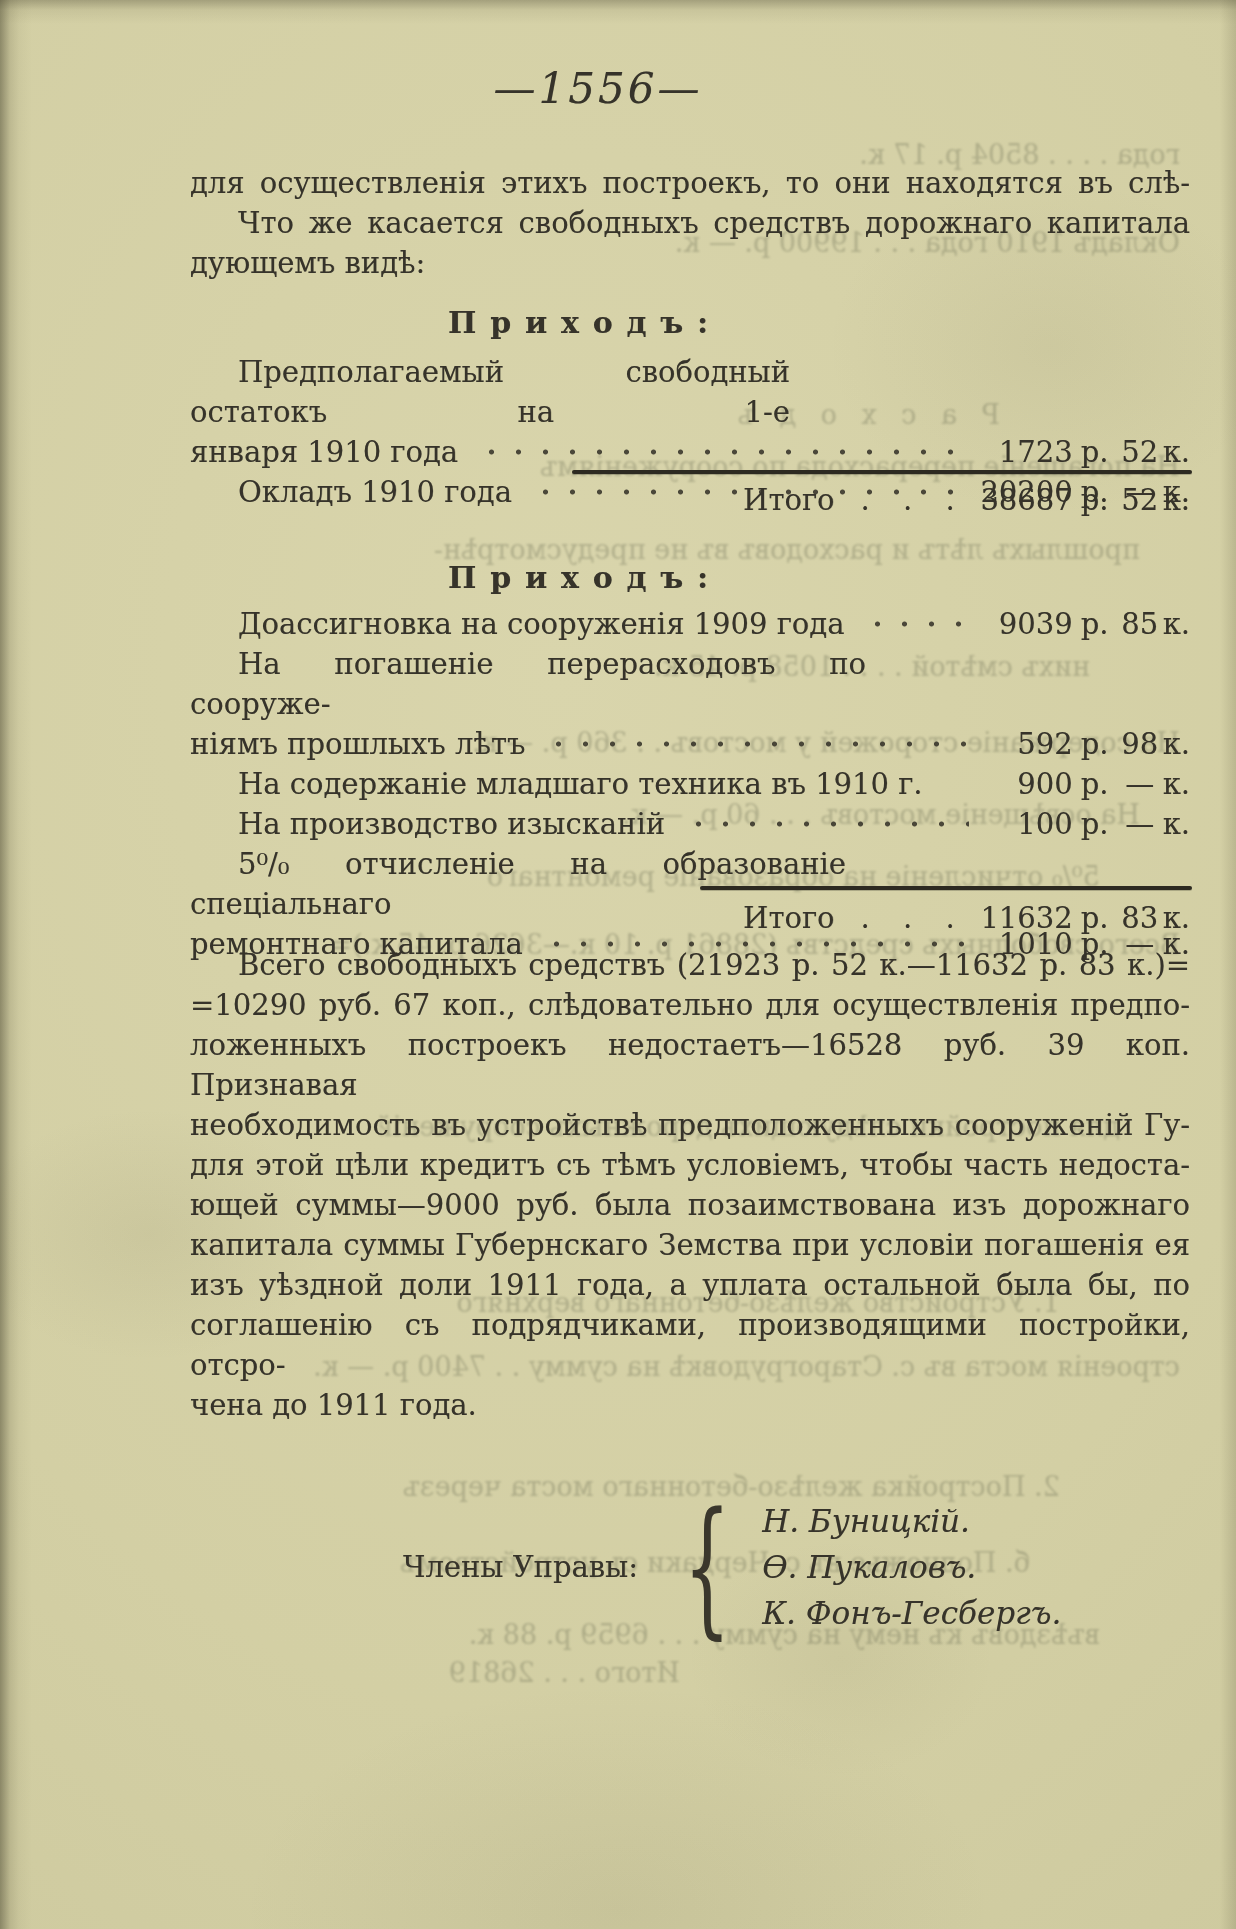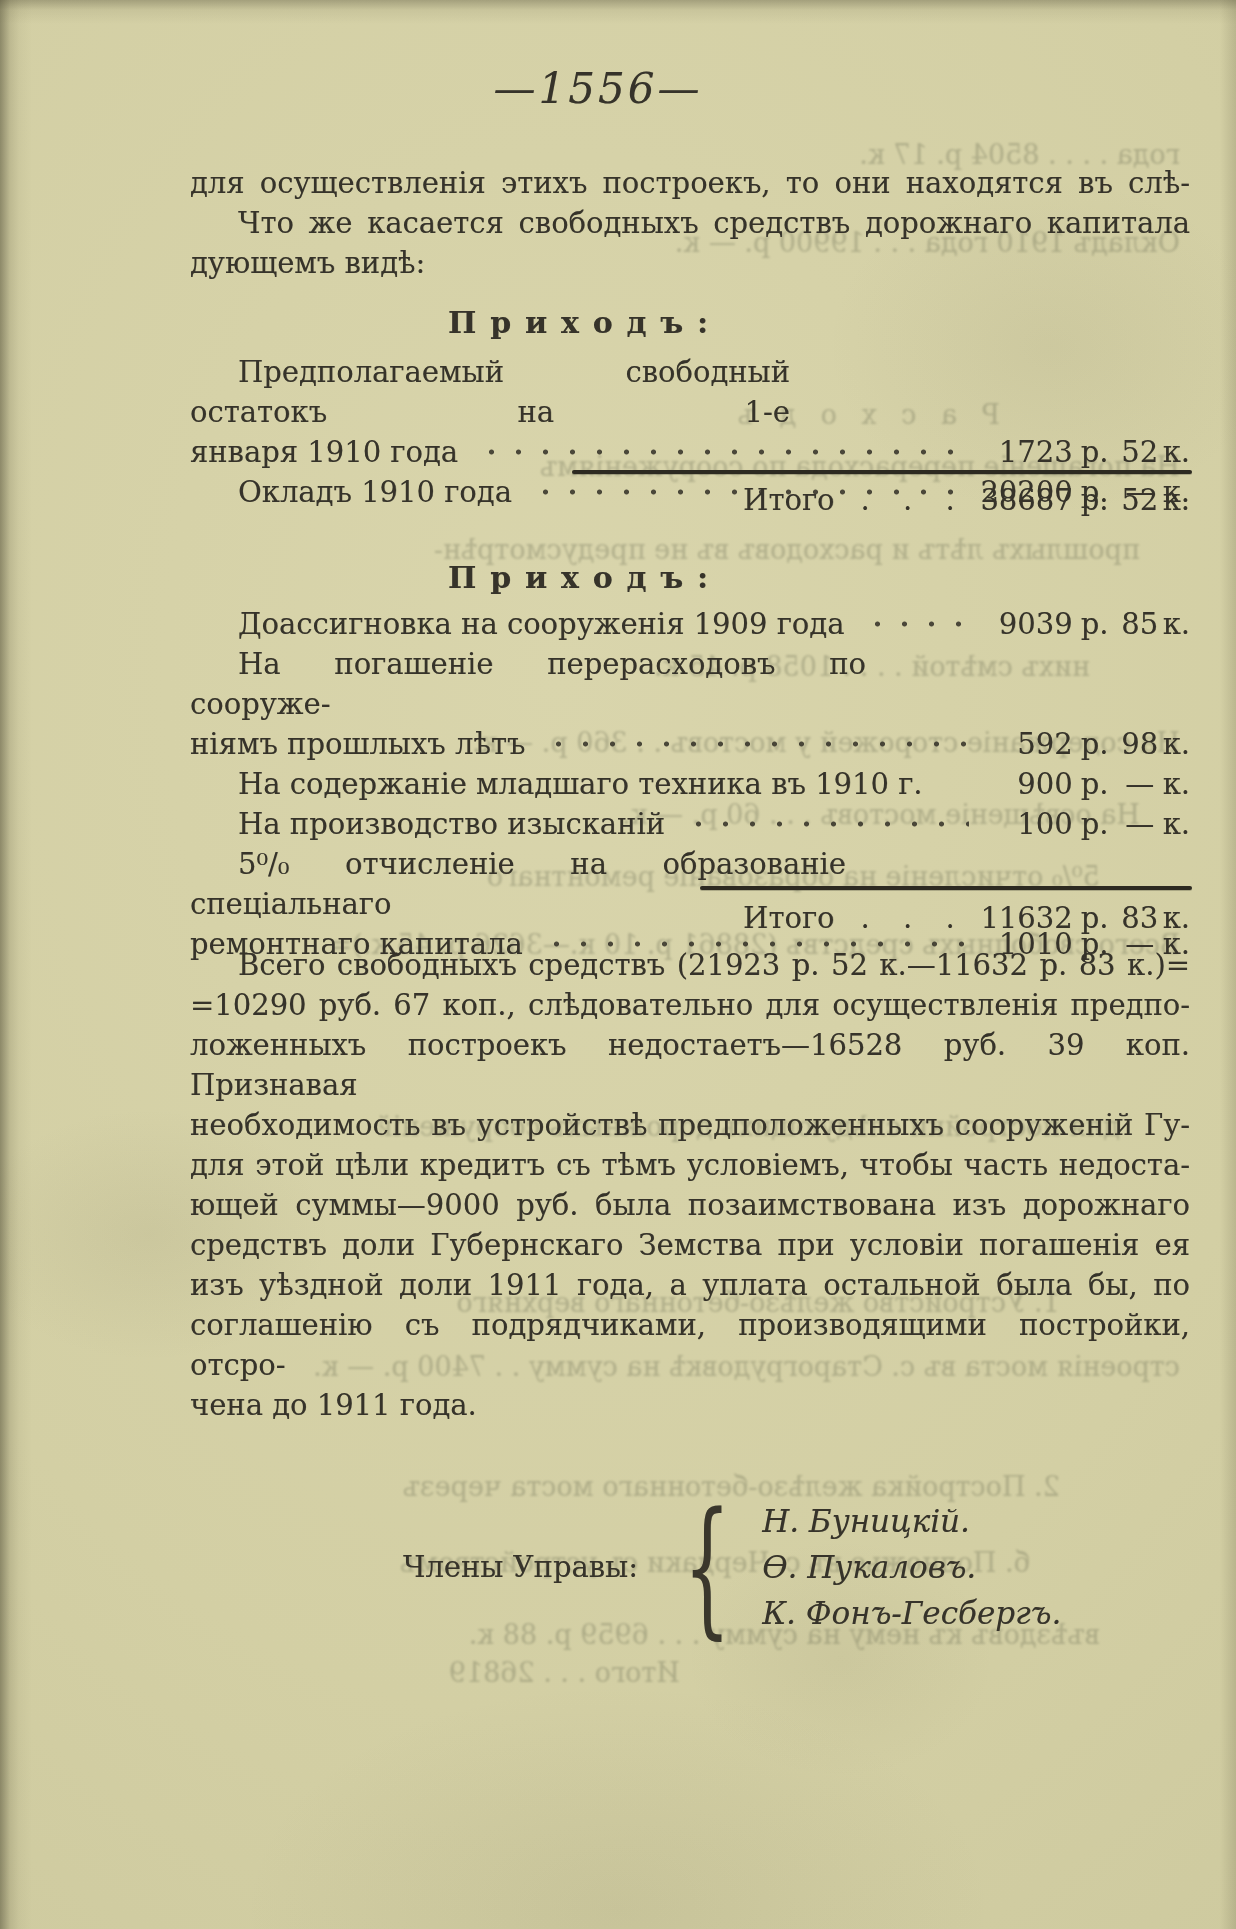--- a/index.html
+++ b/index.html
@@ -213,21 +213,21 @@
     </span>
   </div>
 
   <div class="col" style="top:945px;">
     <div class="jline indent">Всего свободныхъ средствъ (21923 р. 52 к.—11632 р. 83 к.)=</div>
     <div class="jline">=10290 руб. 67 коп., слѣдовательно для осуществленія предпо-</div>
     <div class="jline">ложенныхъ построекъ недостаетъ—16528 руб. 39 коп. Признавая</div>
     <div class="jline">необходимость въ устройствѣ предположенныхъ сооруженій Гу-</div>
     <div class="jline">для этой цѣли кредитъ съ тѣмъ условіемъ, чтобы часть недоста-</div>
     <div class="jline">ющей суммы—9000 руб. была позаимствована изъ дорожнаго</div>
-    <div class="jline">средствъ доли Губернскаго Земства при условіи погашенія ея</div>
+    <div class="jline">капитала суммы Губернскаго Земства при условіи погашенія ея</div>
     <div class="jline">изъ уѣздной доли 1911 года, а уплата остальной была бы, по</div>
     <div class="jline">соглашенію съ подрядчиками, производящими постройки, отсро-</div>
     <div class="line">чена до 1911 года.</div>
   </div>
 
 
   <div class="members">
     <span class="mlabel">Члены Управы:</span>
     <span class="brace">{</span>
     <div class="mnames">

